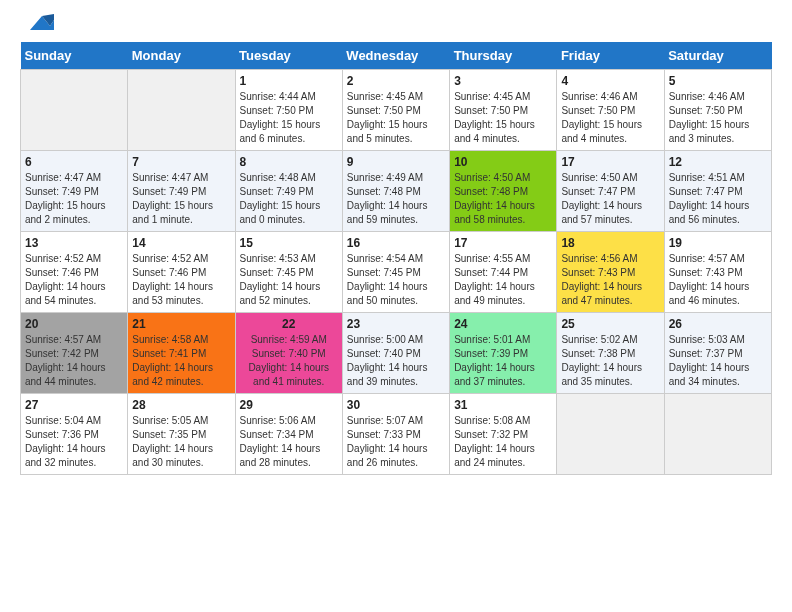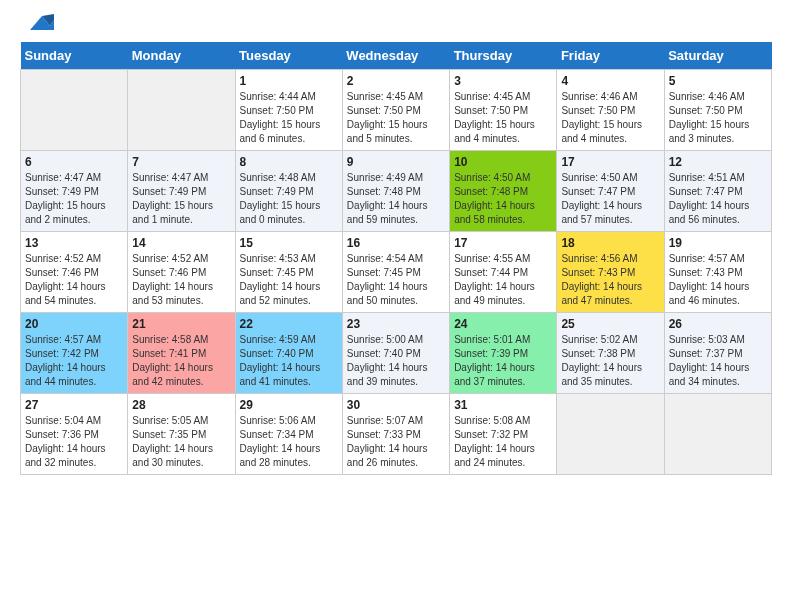--- a/index.html
+++ b/index.html
@@ -187,29 +187,29 @@
         <td style="background-color: #fde047;">
           <div class="day-num">18</div>
           <div class="day-info">Sunrise: 4:56 AM<br>Sunset: 7:43 PM<br>Daylight: 14 hours<br>and 47 minutes.</div>
         </td>
         <td style="background-color: rgb(255, 255, 255);">
           <div class="day-num">19</div>
           <div class="day-info">Sunrise: 4:57 AM<br>Sunset: 7:43 PM<br>Daylight: 14 hours<br>and 46 minutes.</div>
         </td>
       </tr>
       <tr class="week-row">
-        <td style="background-color: #7dd3fc;">
+        <td style="background-color: #a3a3a3;">
           <div class="day-num">20</div>
           <div class="day-info">Sunrise: 4:57 AM<br>Sunset: 7:42 PM<br>Daylight: 14 hours<br>and 44 minutes.</div>
         </td>
-        <td style="background-color: #fca5a5;">
+        <td style="background-color: #f97316;">
           <div class="day-num">21</div>
           <div class="day-info">Sunrise: 4:58 AM<br>Sunset: 7:41 PM<br>Daylight: 14 hours<br>and 42 minutes.</div>
         </td>
-        <td style="background-color: #7dd3fc;">
+        <td style="background-color: #ec4899; text-align: center;">
           <div class="day-num">22</div>
           <div class="day-info">Sunrise: 4:59 AM<br>Sunset: 7:40 PM<br>Daylight: 14 hours<br>and 41 minutes.</div>
         </td>
         <td style="background-color: rgb(240, 244, 250);">
           <div class="day-num">23</div>
           <div class="day-info">Sunrise: 5:00 AM<br>Sunset: 7:40 PM<br>Daylight: 14 hours<br>and 39 minutes.</div>
         </td>
         <td style="background-color: #86efac;">
           <div class="day-num">24</div>
           <div class="day-info">Sunrise: 5:01 AM<br>Sunset: 7:39 PM<br>Daylight: 14 hours<br>and 37 minutes.</div>

